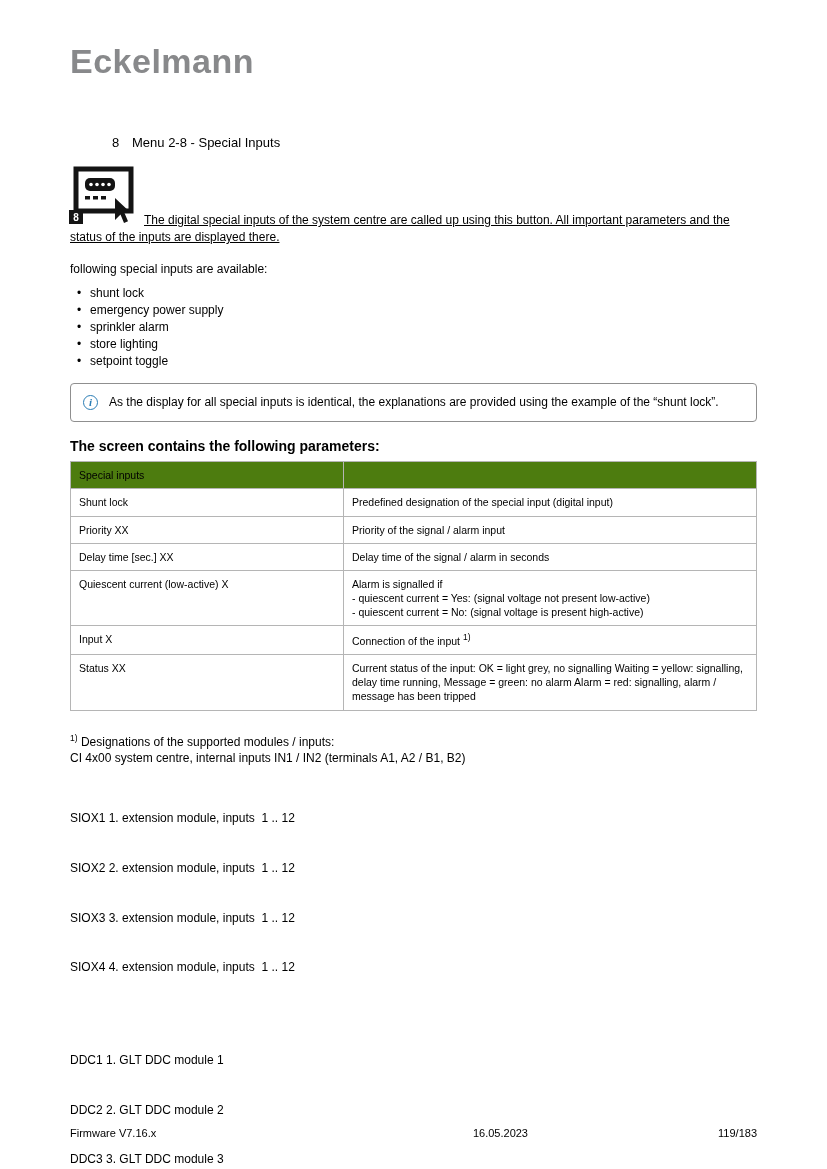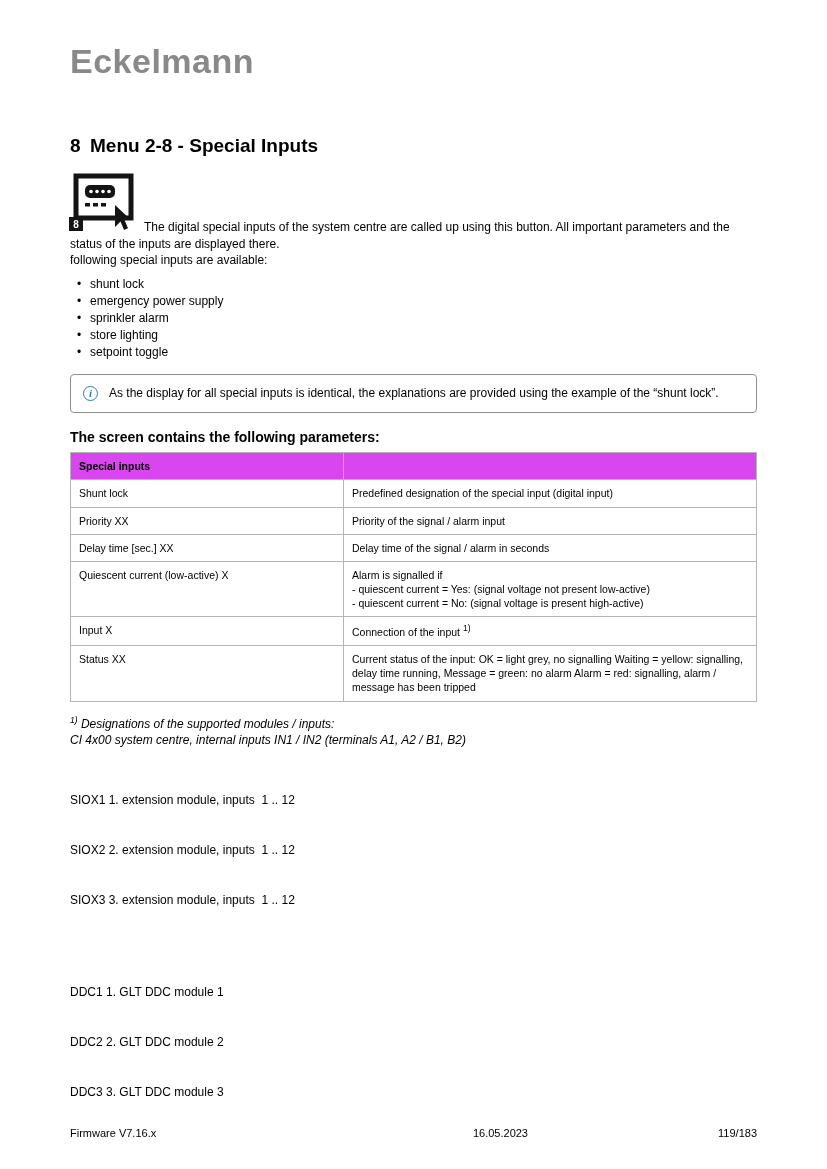--- a/index.html
+++ b/index.html
@@ -16,34 +16,35 @@
   }
   .content { padding: 42px 70px 0 70px; }
 
   .logo {
     font-size: 34px;
     font-weight: 700;
     color: #88898b;
     letter-spacing: 0.5px;
   }
 
-  .heading { margin-top: 54px; font-size: 19px; font-weight: 700; }
+  .heading { margin-top: 54px; font-size: 13px; font-weight: 400; margin-left: 42px; }
   .heading .num { display: inline-block; min-width: 20px; }
 
   .intro-section { position: relative; margin-top: 16px; min-height: 64px; }
   .panel-icon { position: absolute; left: -2px; top: 0; }
   .intro {
     margin: 0;
     padding-top: 46px;
     text-indent: 74px;
     font-size: 12px;
     line-height: 1.42;
-  }
-
-  .lead { font-size: 12px; }
+    text-decoration: underline;
+  }
+
+  .lead { margin-top: 16px; font-size: 12px; }
 
   .bullets { margin: 9px 0 0 6px; padding: 0; list-style: none; font-size: 12px; }
   .bullets li { position: relative; padding-left: 14px; line-height: 1.42; }
   .bullets li::before { content: "\2022"; position: absolute; left: 1px; }
 
   .infobox {
     margin-top: 13px;
     border: 1px solid #8f8f8f;
     border-radius: 4px;
     padding: 10px 12px;
@@ -75,25 +76,25 @@
     table-layout: fixed;
     font-size: 10.5px;
   }
   table.params th, table.params td {
     border: 1px solid #b5b5b5;
     padding: 6px 8px;
     vertical-align: top;
     text-align: left;
     line-height: 1.35;
   }
-  table.params thead th { background: #d946ef; font-weight: 700; }
+  table.params thead th { background: #4d7c0f; font-weight: 400; }
   td.pre { white-space: pre-line; }
   sup { font-size: 8.5px; }
 
-  .footnote { margin-top: 13px; font-size: 12px; line-height: 1.4; font-style: italic; }
+  .footnote { margin-top: 22px; font-size: 12px; line-height: 1.4; }
   .mod-group { margin-top: 10px; font-size: 12px; line-height: 1.38; white-space: pre-wrap; }
 
   .footer {
     position: absolute;
     left: 70px; right: 70px; bottom: 30px;
     display: flex;
     font-size: 11px;
   }
   .footer span { flex: 1; }
   .f-center { text-align: right; }
@@ -191,20 +192,21 @@
 
     <div class="footnote">
       <div><sup>1)</sup><span> Designations of the supported modules / inputs:</span></div>
       <div>CI 4x00 system centre, internal inputs IN1 / IN2 (terminals A1, A2 / B1, B2)</div>
     </div>
 
     <div class="mod-group">
       <div>SIOX1 1. extension module, inputs  1 .. 12</div>
       <div>SIOX2 2. extension module, inputs  1 .. 12</div>
       <div>SIOX3 3. extension module, inputs  1 .. 12</div>
+      <div>SIOX4 4. extension module, inputs  1 .. 12</div>
     </div>
 
     <div class="mod-group">
       <div>DDC1 1. GLT DDC module 1</div>
       <div>DDC2 2. GLT DDC module 2</div>
       <div>DDC3 3. GLT DDC module 3</div>
       
     </div>
 
   </div>

